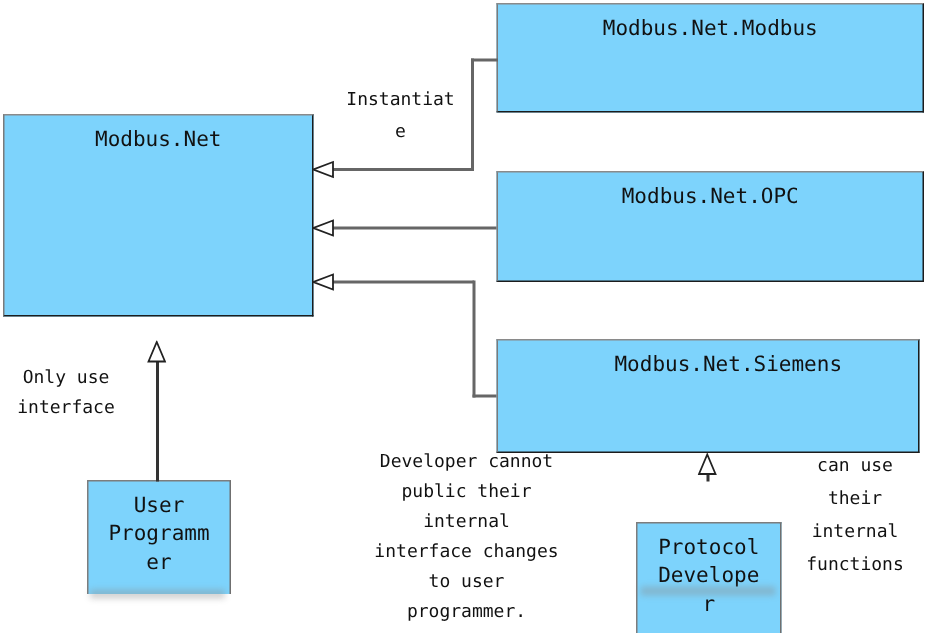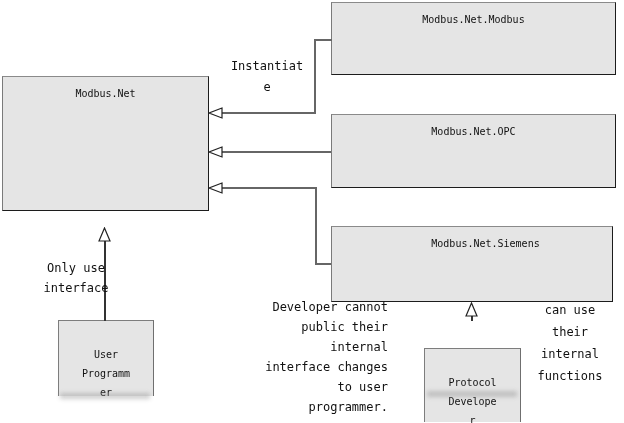--- a/index.html
+++ b/index.html
@@ -6,36 +6,36 @@
   #canvas{
     position:relative;
     width:624px;height:423px;
     background:#fff;
     font-family:"DejaVu Sans Mono","Liberation Mono",monospace;
     color:#111;
     overflow:hidden;
   }
   .box{
     position:absolute;
-    background:#e5e5e5;
+    background:#7dd3fc;
     box-sizing:border-box;
     border-style:solid;
     border-width:1px;
     text-align:center;
-    font-size:10px;
+    font-size:14px;
     line-height:15px;
   }
   .box.main{
     border-color:#8a8a8a #1c1c1c #1c1c1c #7a7a7a;
     padding-top:9px;
   }
   .box.actor{
     border-color:#7d7d7d #6f6f6f transparent #7d7d7d;
     border-bottom:none;
-    padding-top:24px;
+    padding-top:7px;
     line-height:19px;
   }
   .ln{display:block;}
   .note{
     position:absolute;
     text-align:center;
     font-size:12px;
     line-height:20px;
     white-space:nowrap;
   }
@@ -110,26 +110,26 @@
   <div class="seg v" style="left:471px;top:316px;height:5px;background:#333;"></div>
   <svg class="arrow" style="left:465px;top:302px;" width="13" height="15">
     <path d="M1 14 L6.5 1 L12 14 Z" fill="#fff" stroke="#222" stroke-width="1.2"></path>
   </svg>
 
   <div class="note" style="left:222px;top:56px;width:90px;line-height:21px;">
     <span class="ln">Instantiat</span>
     <span class="ln">e</span>
   </div>
 
-  <div class="note" style="left:1px;top:258px;width:86px;padding-left:32px;">
+  <div class="note" style="left:1px;top:241px;width:86px;">
     <span class="ln">Only use</span>
     <span class="ln">interface</span>
   </div>
 
-  <div class="note" style="left:234px;top:297px;width:154px;text-align:right;">
+  <div class="note" style="left:234px;top:297px;width:154px;">
     <span class="ln">Developer cannot</span>
     <span class="ln">public their</span>
     <span class="ln">internal</span>
     <span class="ln">interface changes</span>
     <span class="ln">to user</span>
     <span class="ln">programmer.</span>
   </div>
 
   <div class="note" style="left:528px;top:299px;width:84px;line-height:22px;">
     <span class="ln">can use</span>

